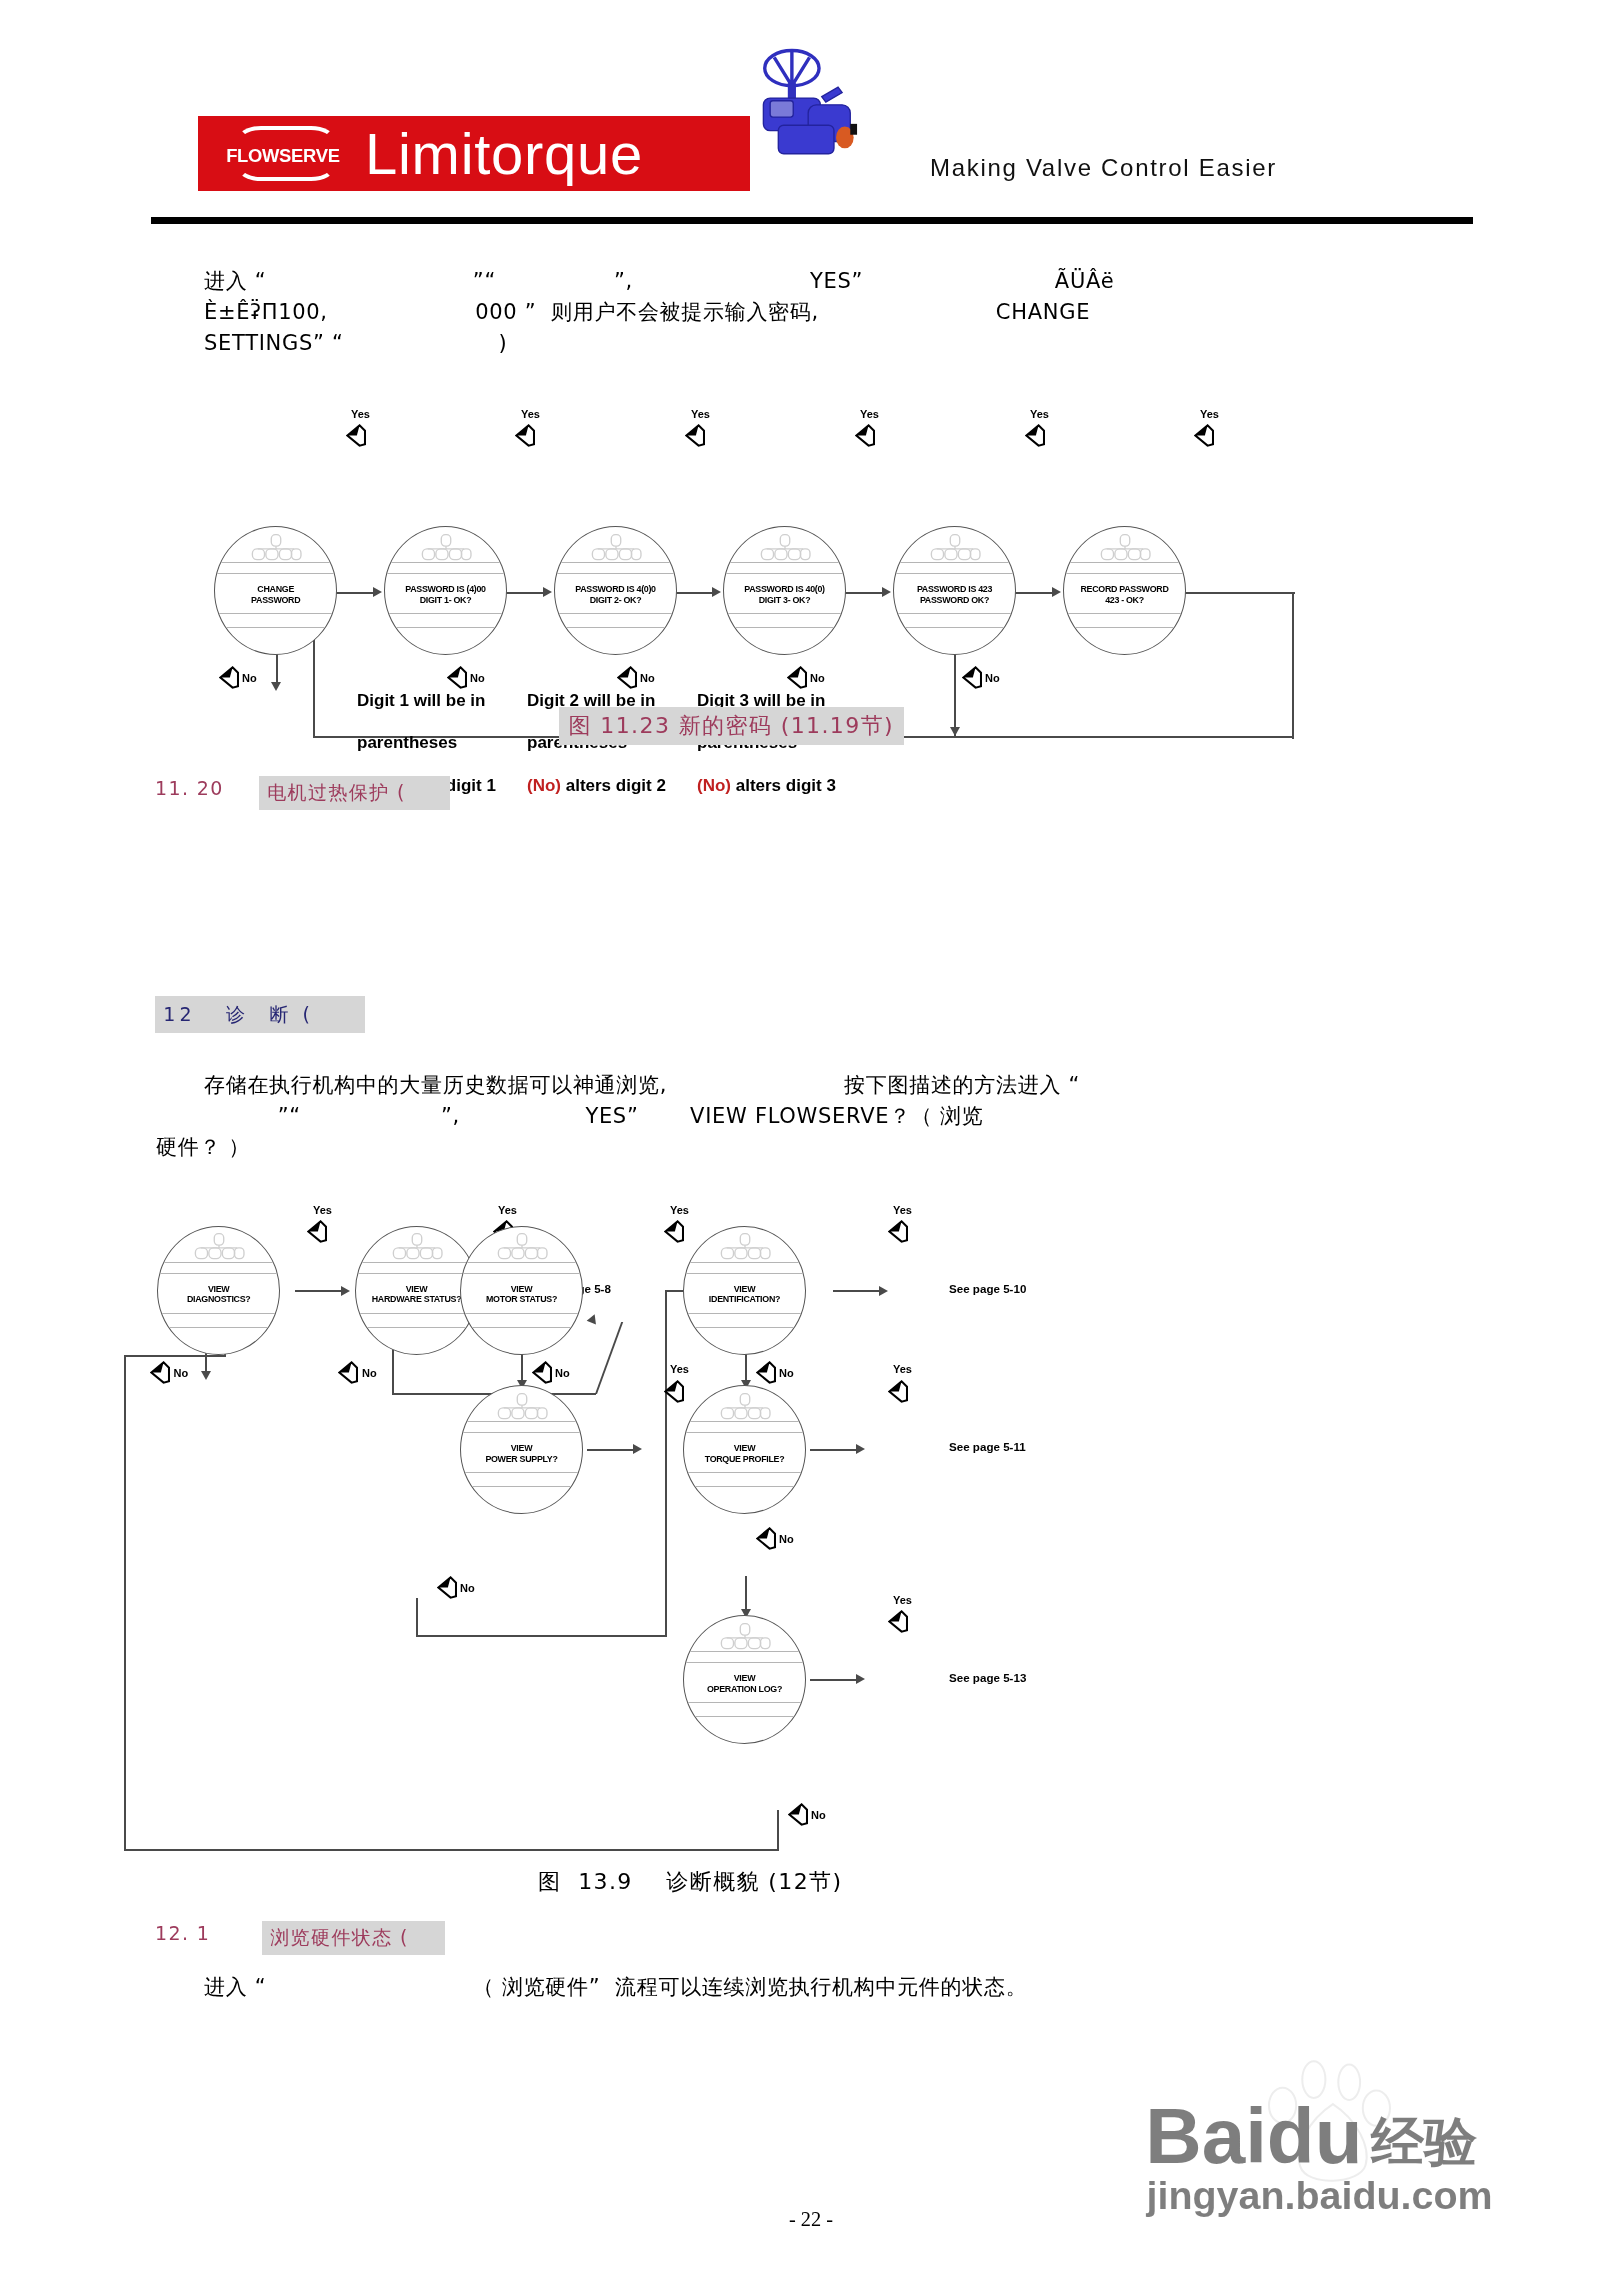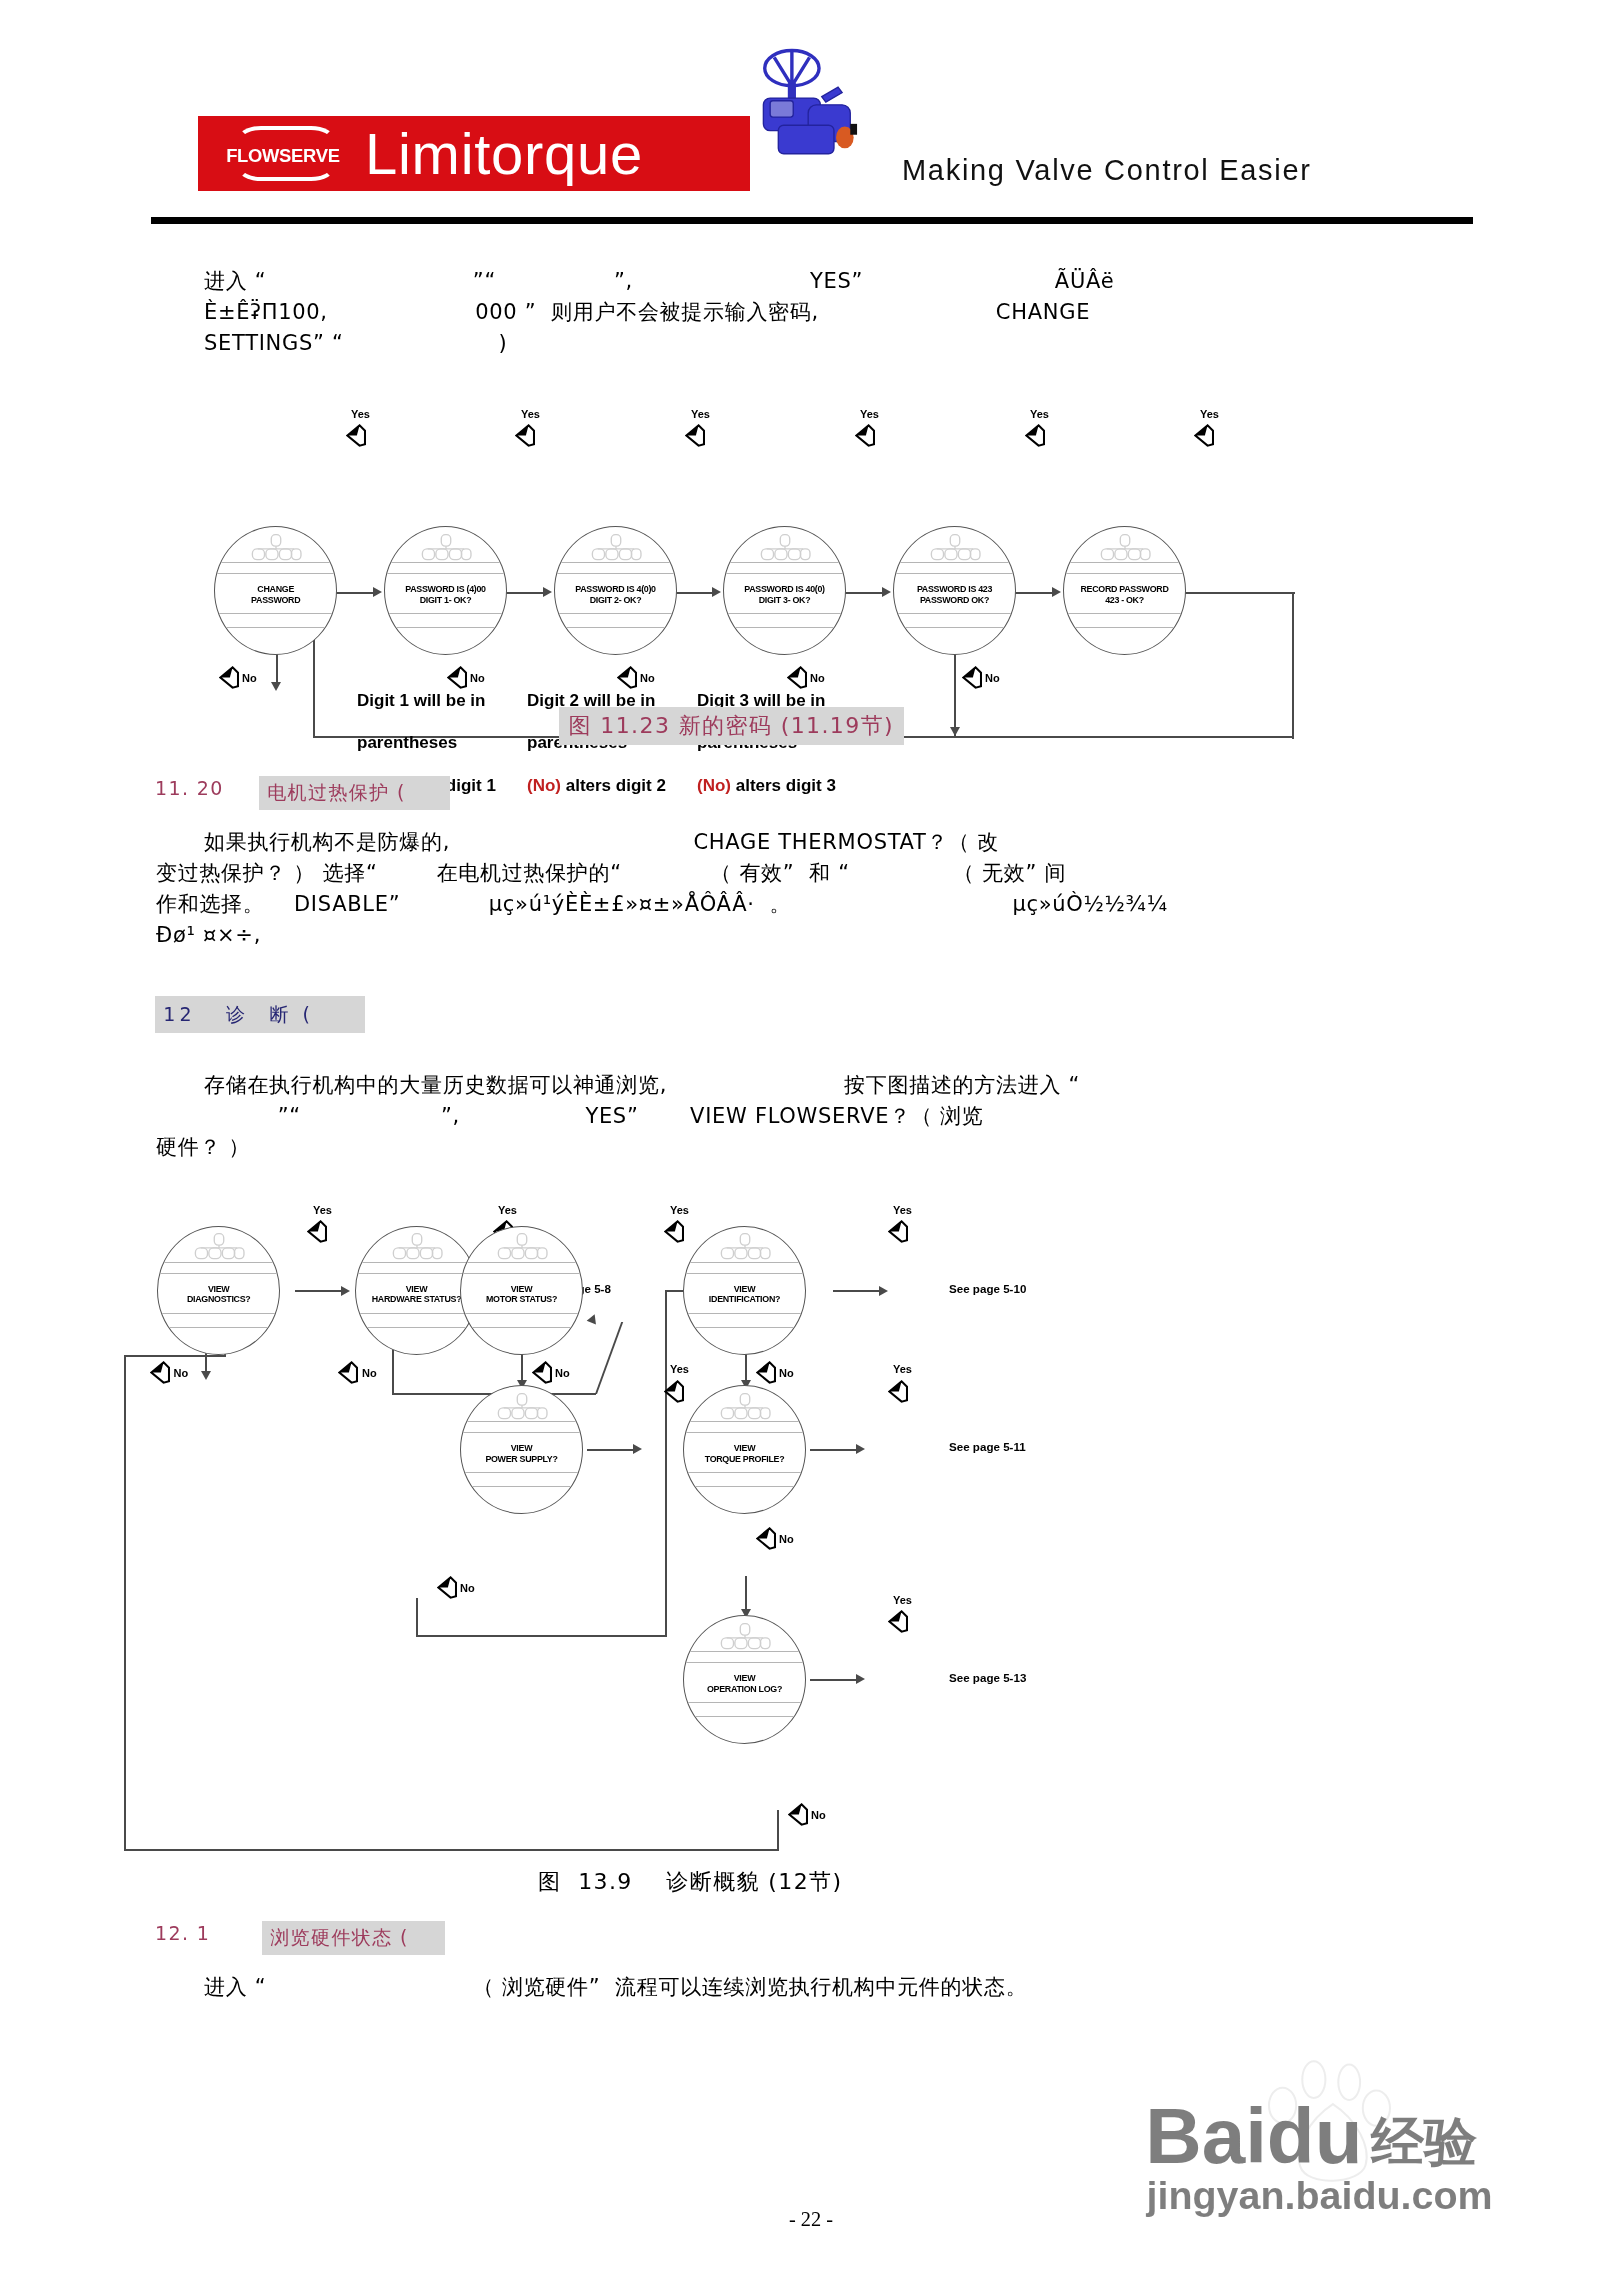--- a/index.html
+++ b/index.html
@@ -13,21 +13,21 @@
   .flowserve{position:relative;margin-left:20.4px;width:129px;height:53px;}
   .fs-text{position:absolute;left:0;top:18.4px;width:129px;text-align:center;color:#fff;
            font-family:"Liberation Sans",sans-serif;font-weight:bold;font-size:18.4px;letter-spacing:-0.3px;}
   .fs-arc-top,.fs-arc-bot{position:absolute;left:19px;width:90px;height:24.5px;
            border:4.1px solid #fff;border-radius:50%/100%;}
   .fs-arc-top{top:-1.4px;border-bottom:none;border-left-color:transparent;border-right-color:transparent;}
   .fs-arc-bot{bottom:-1.4px;border-top:none;border-left-color:transparent;border-right-color:transparent;}
   .limitorque{margin-left:17.7px;color:#fff;font-family:"Liberation Sans",sans-serif;
               font-size:58px;font-weight:400;letter-spacing:0.7px;line-height:1;}
   .valve{position:absolute;left:743px;top:42px;width:129px;height:123px;}
-  .tagline{position:absolute;left:902px;top:154px;font-size:29px;letter-spacing:1.7px;
+  .tagline{position:absolute;left:930px;top:154px;font-size:24px;letter-spacing:1.7px;
            font-family:"Liberation Sans",sans-serif;color:#111;}
   .rule{position:absolute;left:151px;top:217px;width:1322px;height:6.8px;
         background:linear-gradient(to bottom,#000 0,#000 2.7px,#fff 2.7px,#fff 3.4px,#000 3.4px,#000 6.1px);}
 
   
   .para{position:absolute;font-family:"Liberation Serif","DejaVu Serif",serif;color:#000;}
   .cjk{font-family:"DejaVu Sans","Liberation Sans",sans-serif;}
   .line{white-space:pre;font-size:21px;line-height:31px;letter-spacing:0.7px;}
 
   .hl{background:#d6d6d6;}
@@ -349,26 +349,20 @@
       <div>parentheses</div>
       <div><span class="red">(No)</span><span> alters digit 3</span></div>
     </div>
   </div>
 
   <div class="fig-cap hl h-maroon" style="left:559px;top:707px;padding:4.1px 9.5px;">图 11.23 新的密码 (11.19节)</div>
 
   <div class="sec-head h-maroon" style="left:155px;top:777px;">11. 20</div>
   <div class="sec-head hl h-maroon" style="left:259px;top:776px;padding:4.1px 19px 4.1px 8.2px;min-width:164px;">电机过热保护 (</div>
 
-  <div class="para" style="left:204px;top:827px;width:1295px;">
-    <div class="line cjk">如果执行机构不是防爆的,                                 CHAGE THERMOSTAT？（ 改</div>
-    <div class="line cjk" style="margin-left:-48px;">变过热保护？ ） 选择“        在电机过热保护的“            （ 有效”  和 “              （ 无效” 间</div>
-    <div class="line cjk" style="margin-left:-48px;">作和选择。    DISABLE”            µç»ú¹ýÈÈ±£»¤±»ÅÔÂÂ·  。                              µç»úÒ½½¾¼</div>
-    <div class="line cjk" style="margin-left:-48px;">Ðø¹ ¤×÷,</div>
-  </div>
 
   <div class="sec-head hl h-navy" style="left:155px;top:996px;padding:5.5px 17.7px 5.5px 8.2px;min-width:184px;letter-spacing:4.1px;"><span>12</span><span>&nbsp;&nbsp;&nbsp;</span><span>诊  断 (</span></div>
 
   <div class="para" style="left:204px;top:1070px;width:1295px;">
     <div class="line cjk">存储在执行机构中的大量历史数据可以神通浏览,                        按下图描述的方法进入 “</div>
     <div class="line cjk">          ”“                   ”,                 YES”       VIEW FLOWSERVE？（ 浏览</div>
     <div class="line cjk" style="margin-left:-48px;">硬件？ ）</div>
   </div>
 
   <div class="chart" style="left:164px;top:1227px;width:1295px;height:613px;">

